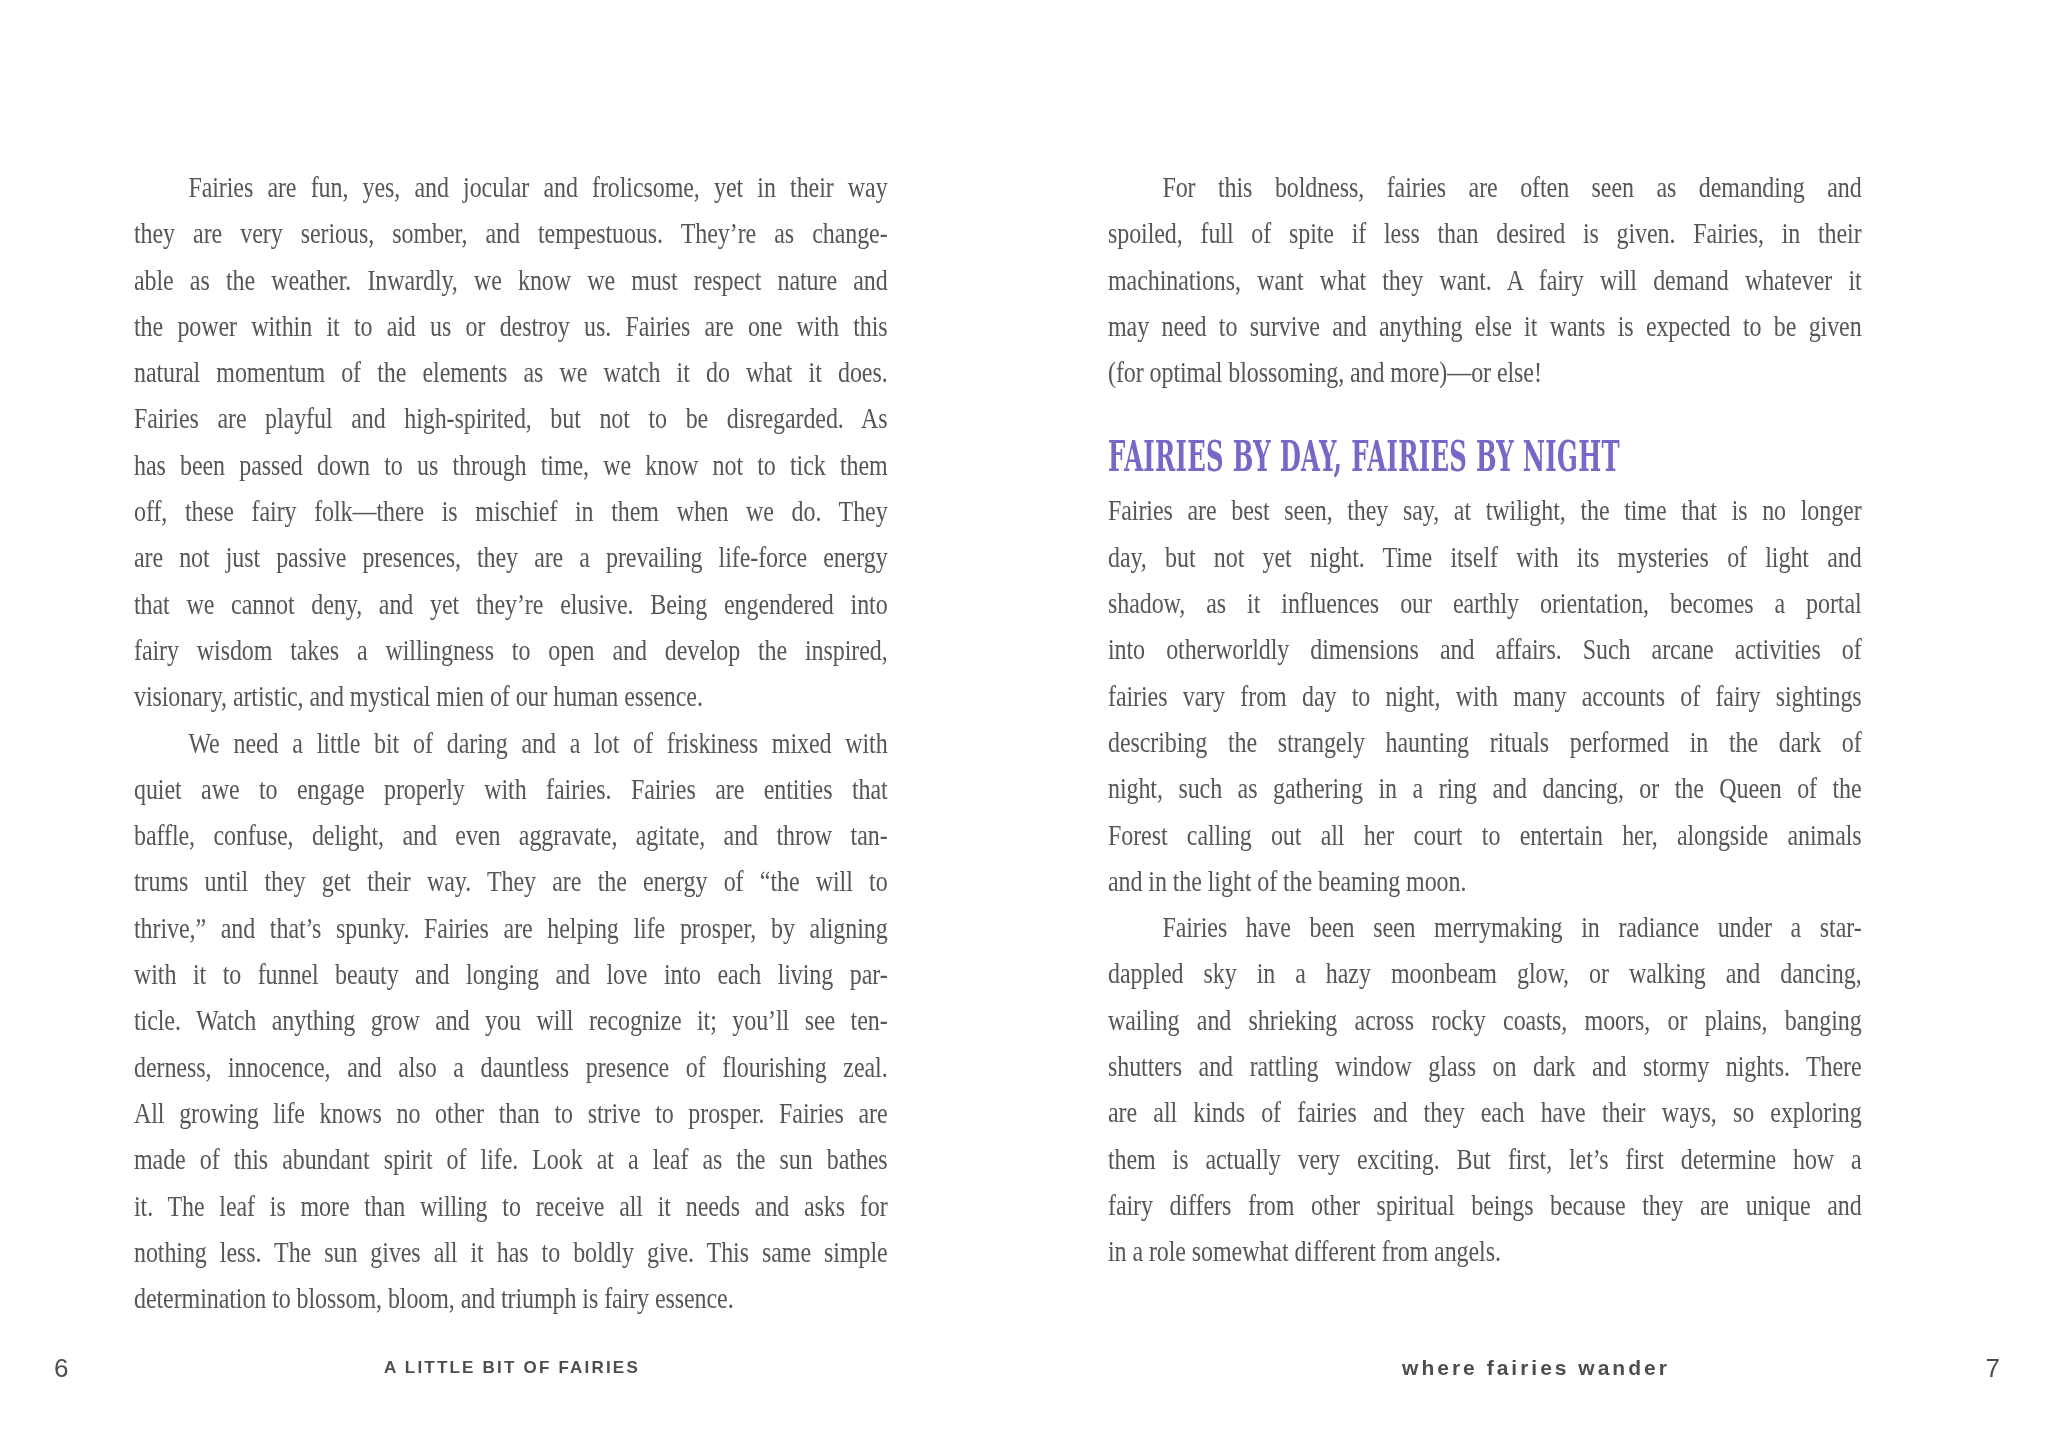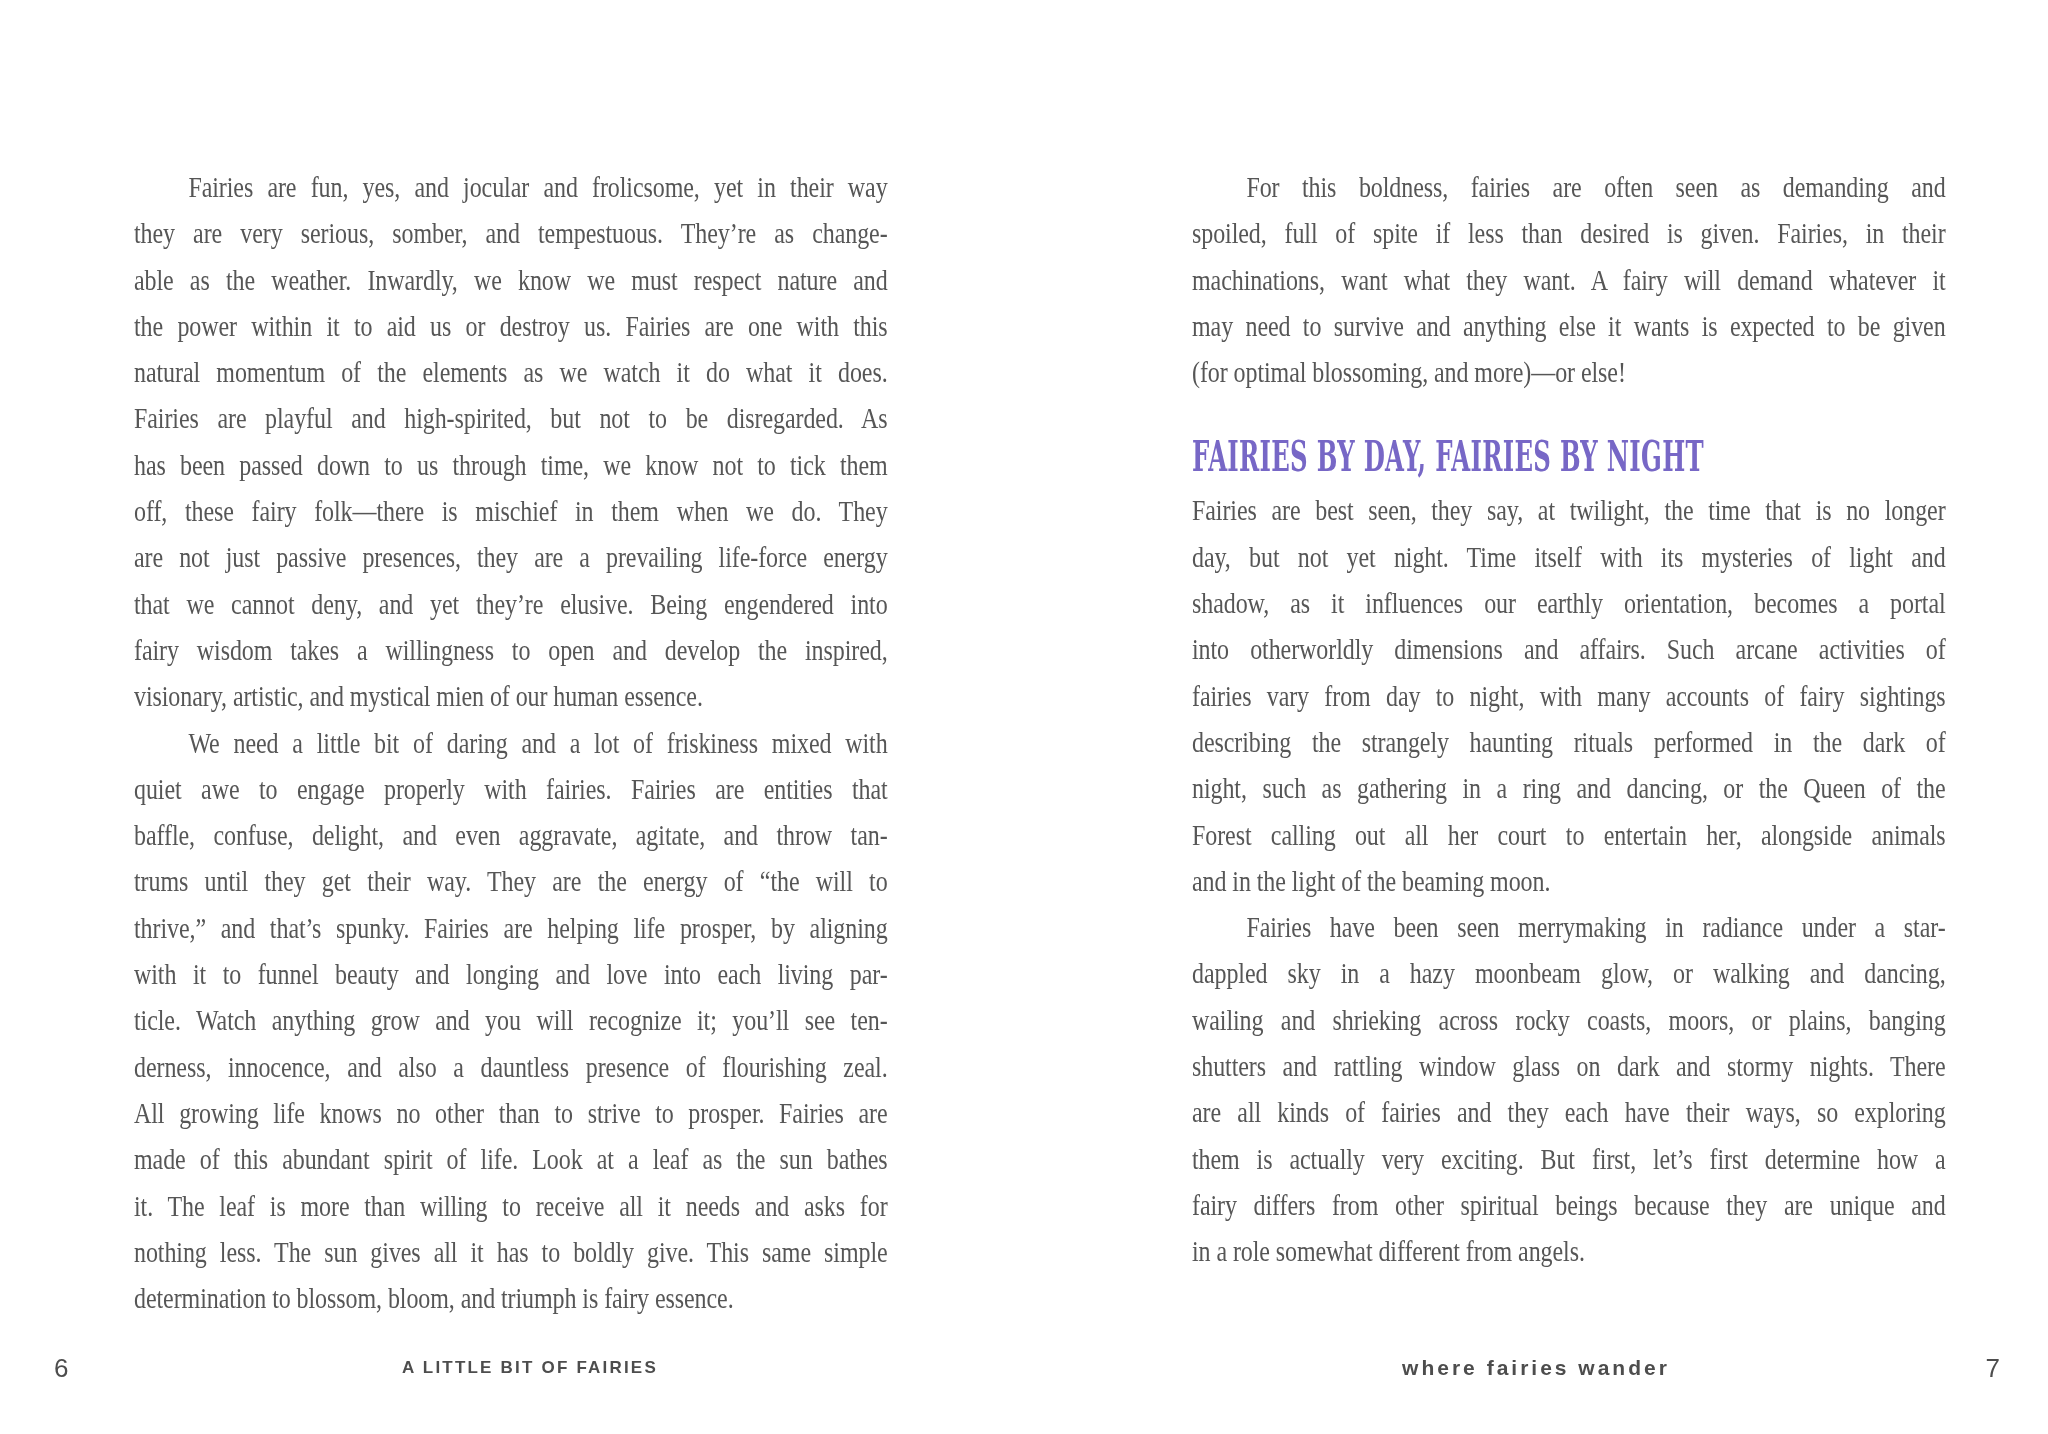--- a/index.html
+++ b/index.html
@@ -12,21 +12,21 @@
     font-family: "Liberation Serif", serif;
     padding-left: 6px;
   }
   .textblock {
     position: absolute;
     top: 164px;
     width: 754px;
     color: #565656;
   }
   .textblock.left-col  { left: 134px; }
-  .textblock.right-col { left: 1192px; }
+  .textblock.right-col { left: 1108px; }
   .para { width: 754px; }
   .line {
     width: 942px;                 
     transform: scaleX(0.8);
     transform-origin: 0 50%;
     font-size: 30px;
     line-height: 46.3px;
     height: 46.3px;
     letter-spacing: -0.1px;
     text-align: justify;
@@ -98,21 +98,21 @@
           <div class="line">ticle. Watch anything grow and you will recognize it; you’ll see ten-</div>
           <div class="line">derness, innocence, and also a dauntless presence of flourishing zeal.</div>
           <div class="line">All growing life knows no other than to strive to prosper. Fairies are</div>
           <div class="line">made of this abundant spirit of life. Look at a leaf as the sun bathes</div>
           <div class="line">it. The leaf is more than willing to receive all it needs and asks for</div>
           <div class="line">nothing less. The sun gives all it has to boldly give. This same simple</div>
           <div class="line last">determination to blossom, bloom, and triumph is fairy essence.</div>
         </div>
     </div>
     <div class="footer-item pagenum pagenum-left" style="color: rgb(77, 77, 77);">6</div>
-    <div class="footer-item running-left" style="color: rgb(77, 77, 77); margin-left: 18px;">A LITTLE BIT OF FAIRIES</div>
+    <div class="footer-item running-left" style="color: rgb(77, 77, 77);">A LITTLE BIT OF FAIRIES</div>
   </section>
 
   <section>
     <div class="textblock right-col" style="color: rgb(86, 86, 86);">
       <div class="para">
           <div class="line indent">For this boldness, fairies are often seen as demanding and</div>
           <div class="line">spoiled, full of spite if less than desired is given. Fairies, in their</div>
           <div class="line">machinations, want what they want. A fairy will demand whatever it</div>
           <div class="line">may need to survive and anything else it wants is expected to be given</div>
           <div class="line last">(for optimal blossoming, and more)—or else!</div>

